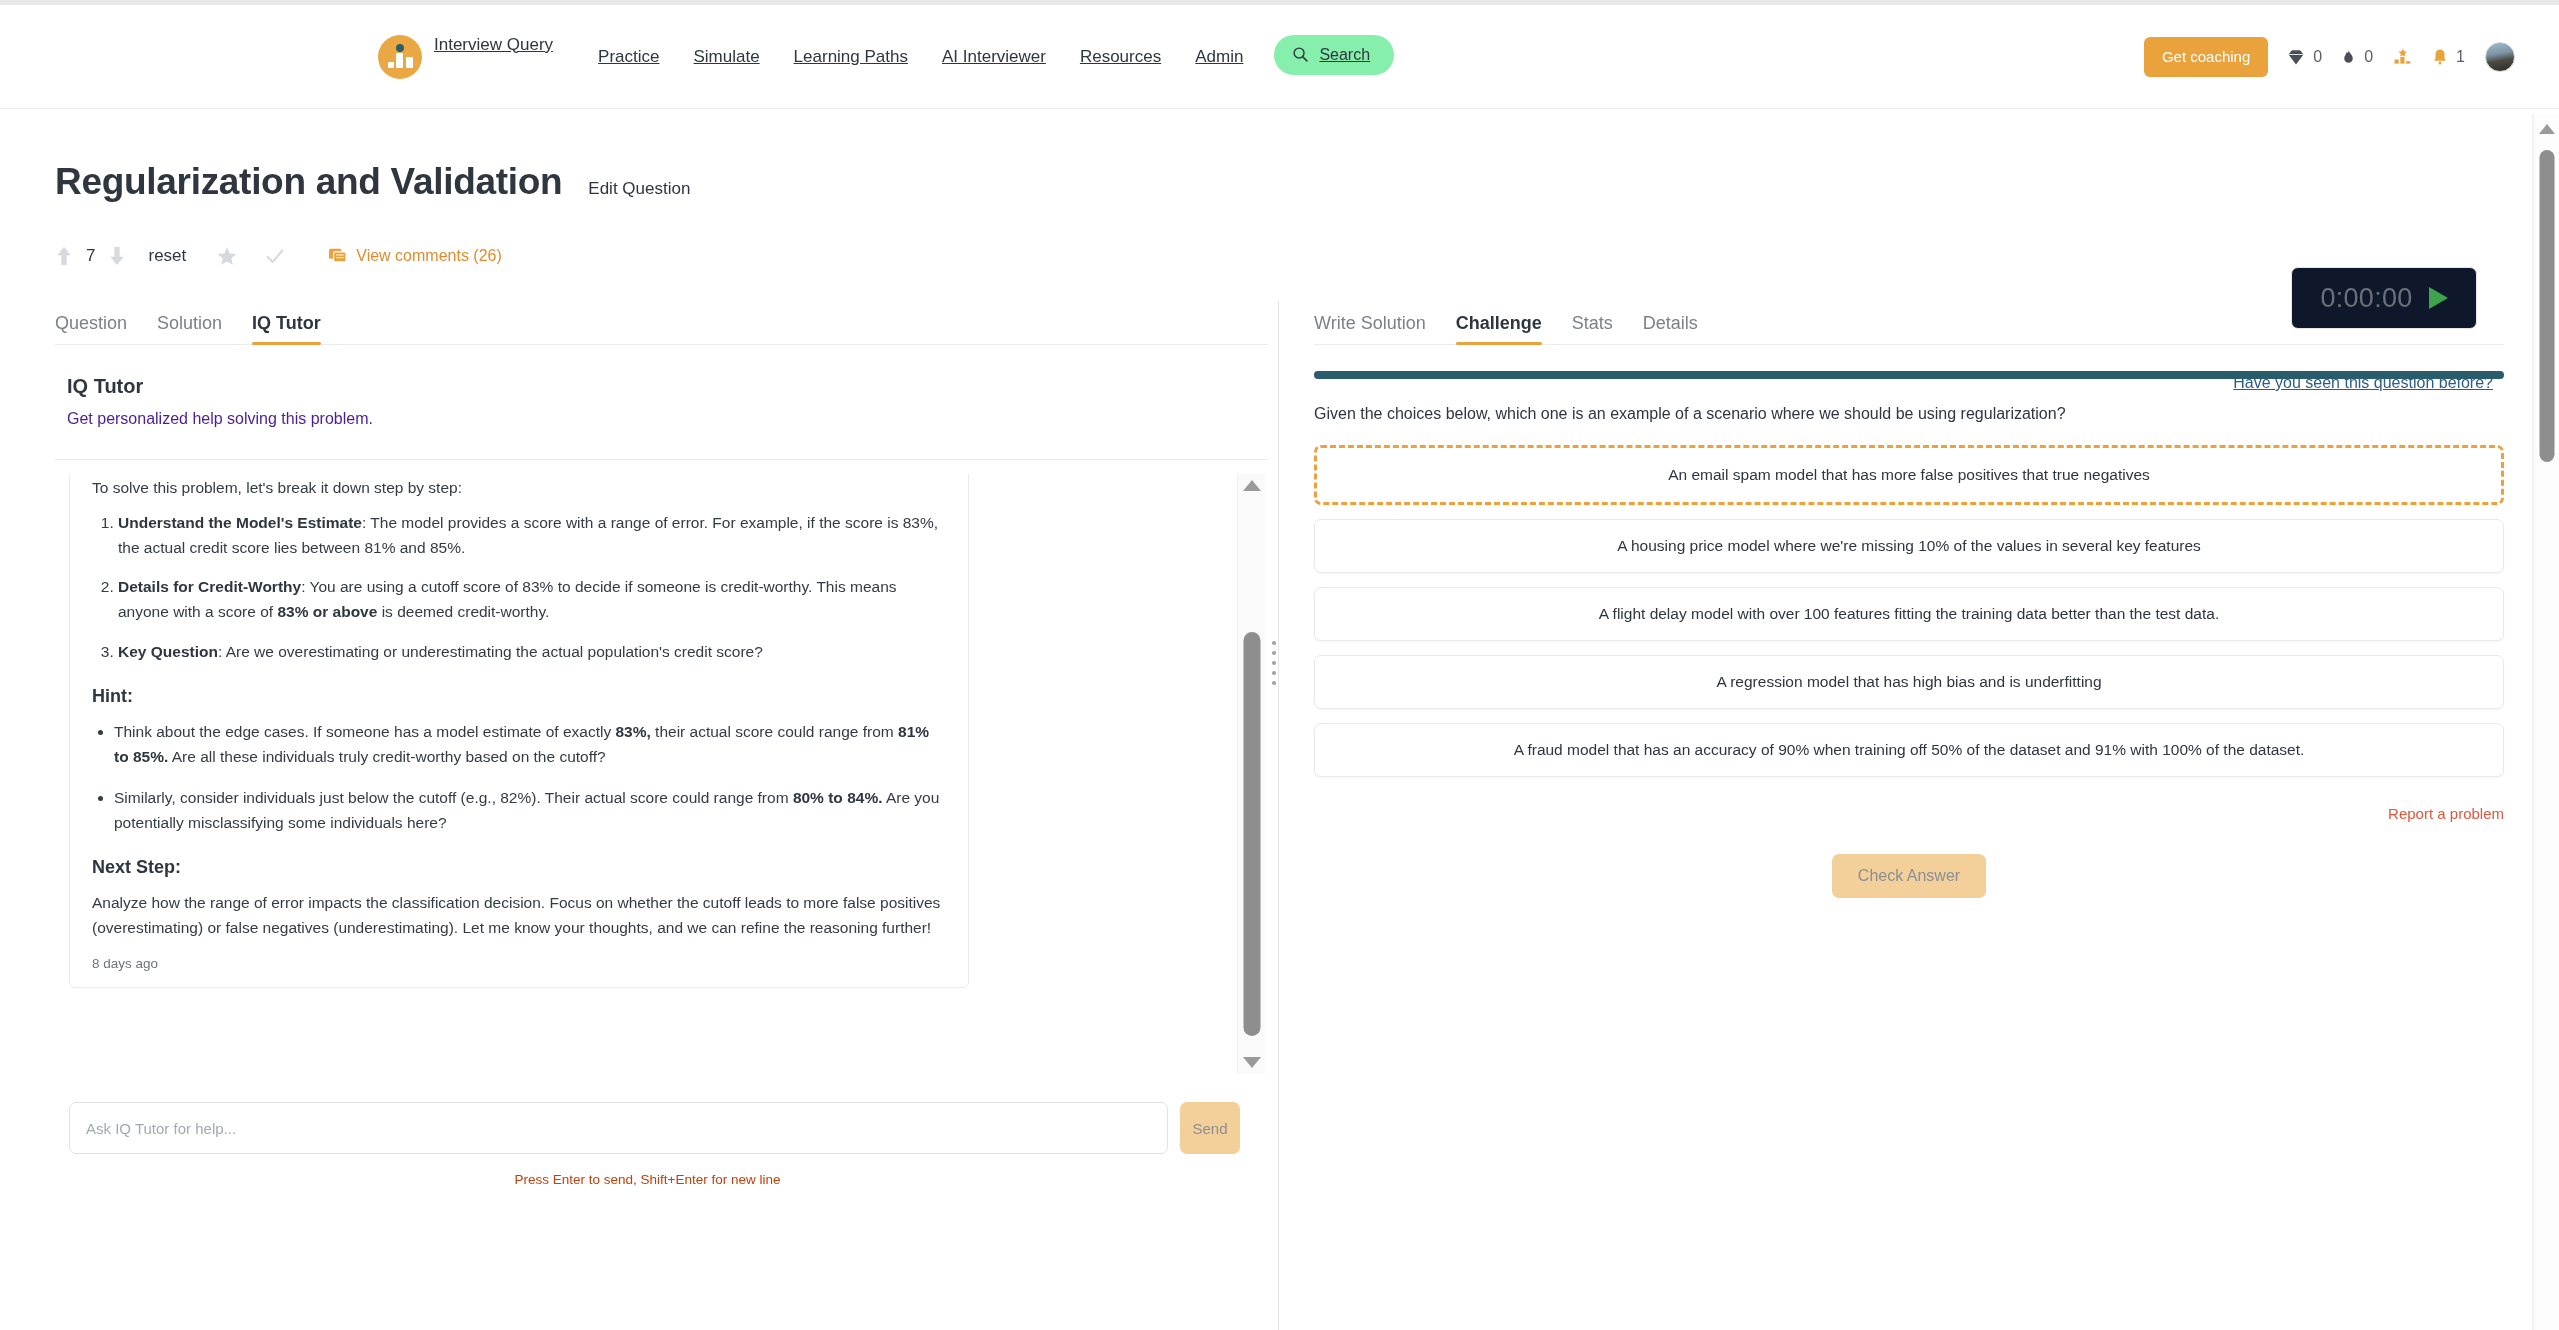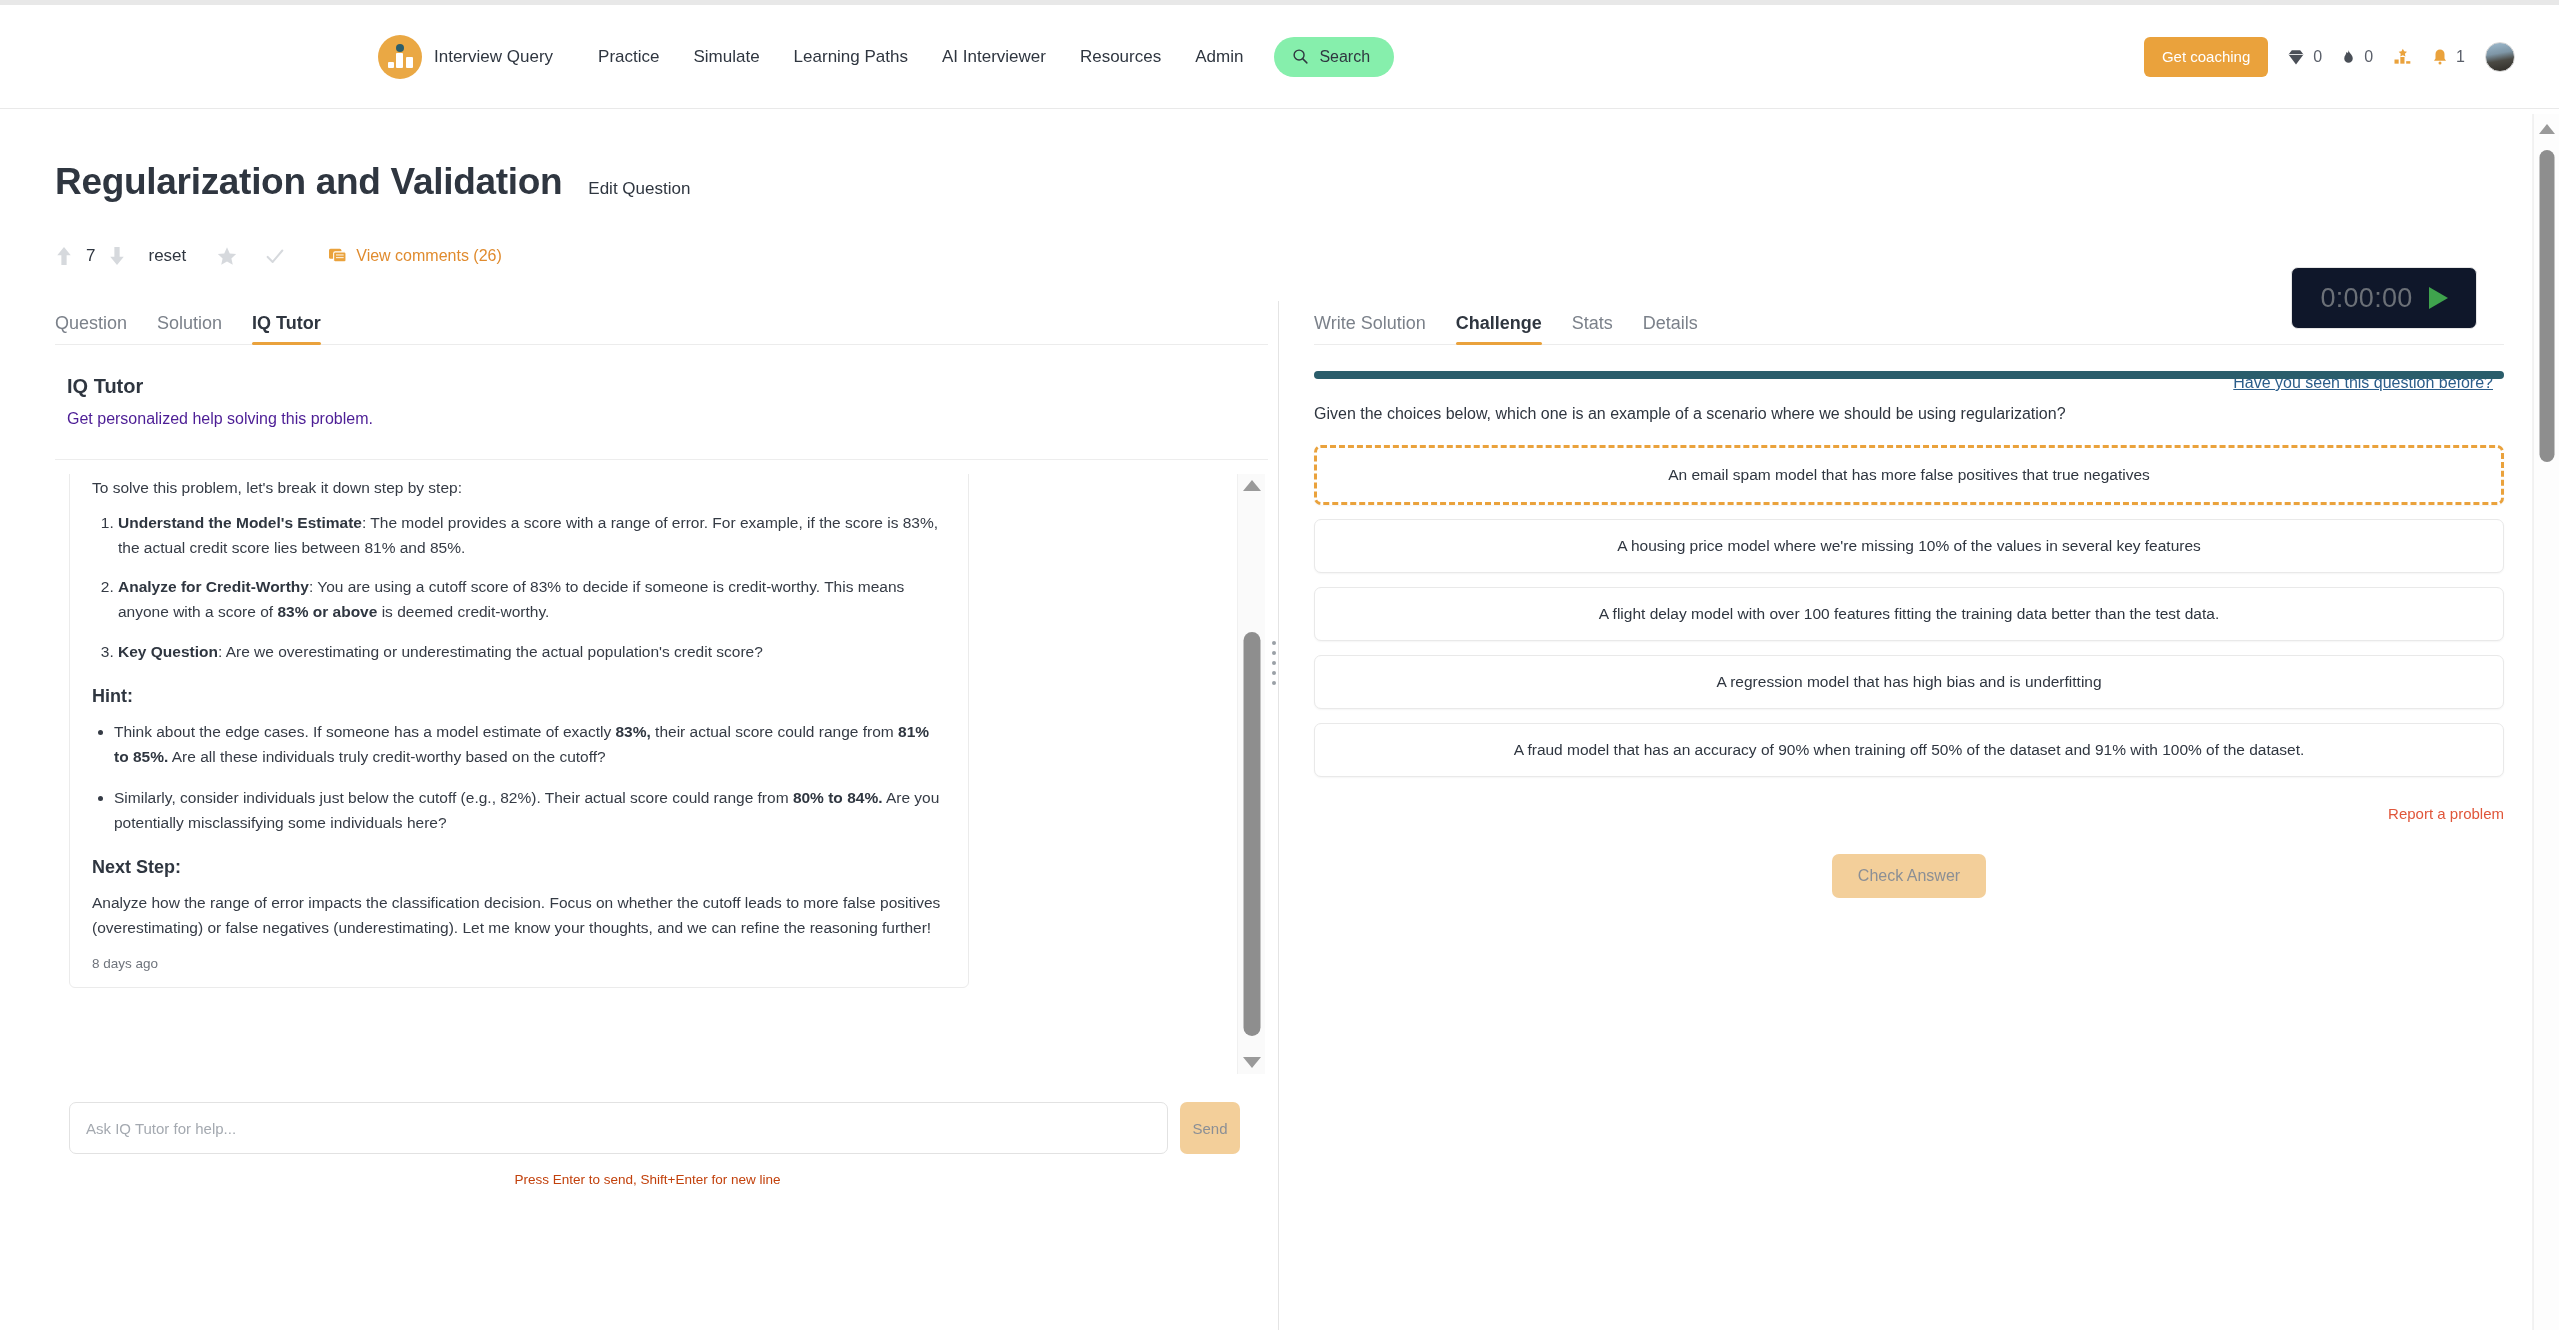--- a/index.html
+++ b/index.html
@@ -19,21 +19,21 @@
   
   .navbar {
     height: 104px;
     border-bottom: 1px solid #e9e9e9;
     display: flex;
     align-items: center;
     padding: 0 40px 0 0;
     position: relative;
     background:#fff;
   }
-  .nav-left { display:flex; align-items:center; margin-left: 378px; }
+  .nav-left { display:flex; margin-left: 378px; text-decoration: underline; }
   .logo-circle {
     width: 44px; height: 44px; border-radius: 50%;
     background: #eaa844;
     display:flex; align-items:flex-end; justify-content:center;
     position: relative; flex:0 0 auto;
   }
   .logo-bars { display:flex; align-items:flex-end; gap:2.5px; margin-bottom: 11px; }
   .logo-bars i { display:block; background:#fff; border-radius:1px; }
   .logo-bars i.b1 { width:6px; height:6px; }
   .logo-bars i.b2 { width:7px; height:15px; }
@@ -335,21 +335,21 @@
 
         <div class="chat-area">
           <div class="msg-scroll">
             <div class="msg-bubble">
               <p>To solve this problem, let's break it down step by step:</p>
               <ol>
                 <li>
                   <span class="b">Understand the Model's Estimate</span><span>: The model provides a score with a range of error. For example, if the score is 83%, the actual credit score lies between 81% and 85%.</span>
                 </li>
                 <li>
-                  <span class="b">Analyze for Credit-Worthy</span><span>: You are using a cutoff score of 83% to decide if someone is credit-worthy. This means anyone with a score of </span><span class="b">83% or above</span><span> is deemed credit-worthy.</span>
+                  <span class="b">Details for Credit-Worthy</span><span>: You are using a cutoff score of 83% to decide if someone is credit-worthy. This means anyone with a score of </span><span class="b">83% or above</span><span> is deemed credit-worthy.</span>
                 </li>
                 <li>
                   <span class="b">Key Question</span><span>: Are we overestimating or underestimating the actual population's credit score?</span>
                 </li>
               </ol>
               <h4>Hint:</h4>
               <ul>
                 <li>
                   <span>Think about the edge cases. If someone has a model estimate of exactly </span><span class="b">83%,</span><span> their actual score could range from </span><span class="b">81% to 85%.</span><span> Are all these individuals truly credit-worthy based on the cutoff?</span>
                 </li>

